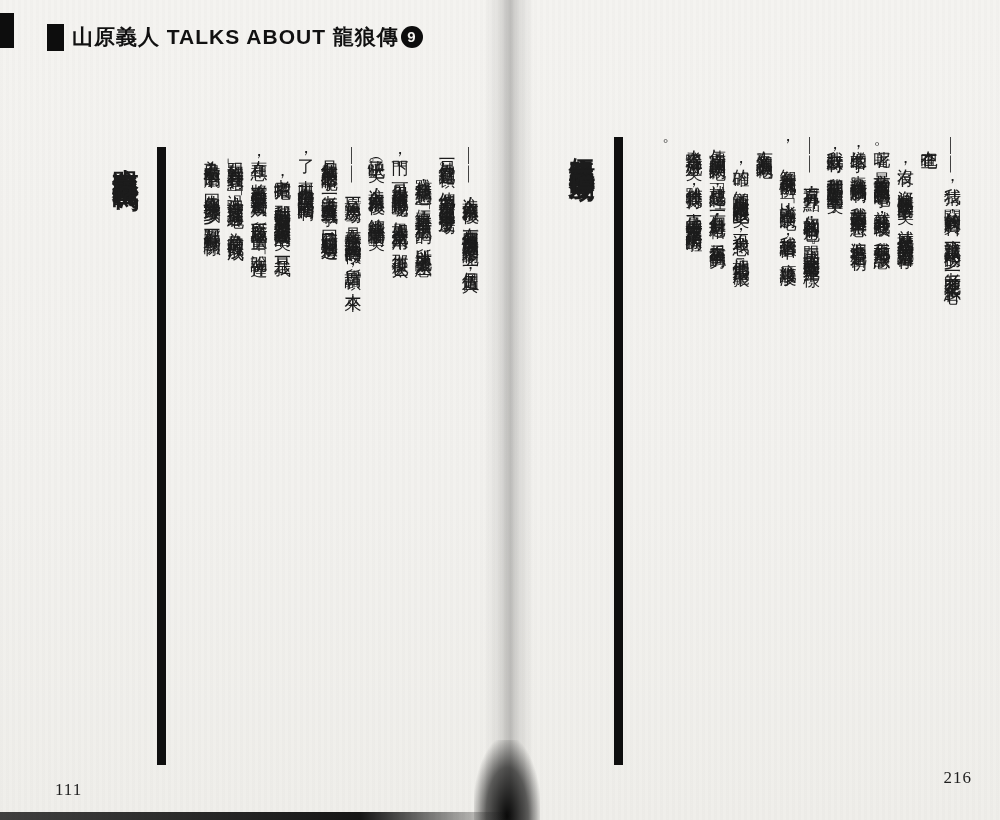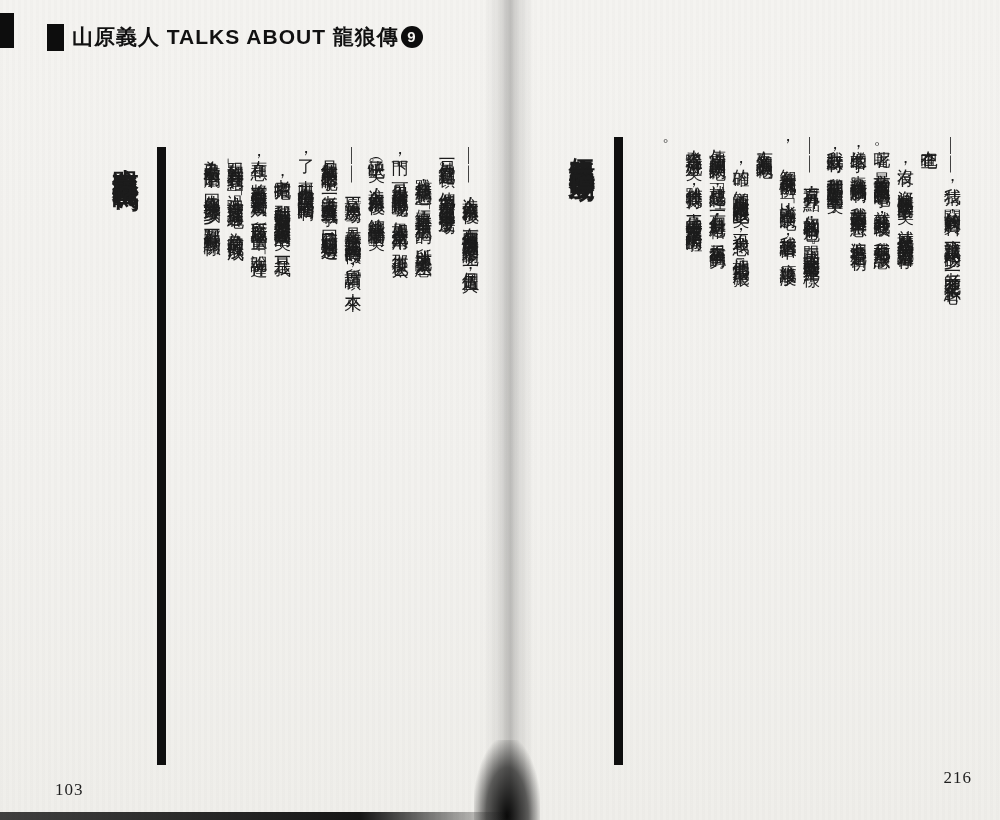--- a/index.html
+++ b/index.html
@@ -132,16 +132,16 @@
 是個匈奴英雄的名字呢。老師一邊畫著吳魏戰爭，同時已經想到匈奴這邊
 了，真叫人不由得讚嘆這部作品的格局啊。
 　老實招吧，我那個時候還沒有想到要讓志狼去匈奴的（笑）。只是我一
 直在想，將來有機會我一定要畫匈奴。所以我放了一個伏筆，說明「仲達
 」跟匈奴其實有在勾結。過去「仲達」曾經周遊各地，為的是尋找可以成
 為自己左右手的屬下，因此每個地方或多或少，都跟他有一點關係。</div>
     <h2 class="section-head">志狼跟真澄會回現代嗎？</h2>
   </section>
 
 
-  <div class="pageno left">103</div>
+  <div class="pageno left">111</div>
   <div class="pageno right">216</div>
 
 </div>
 
 </body></html>

